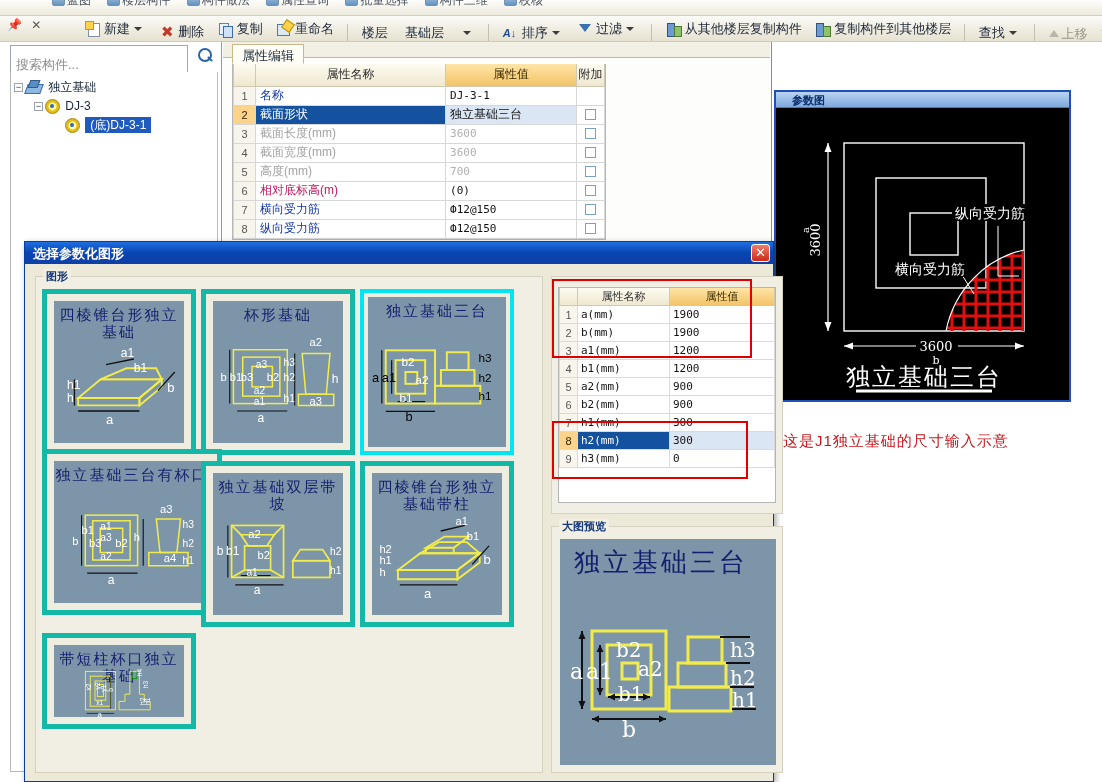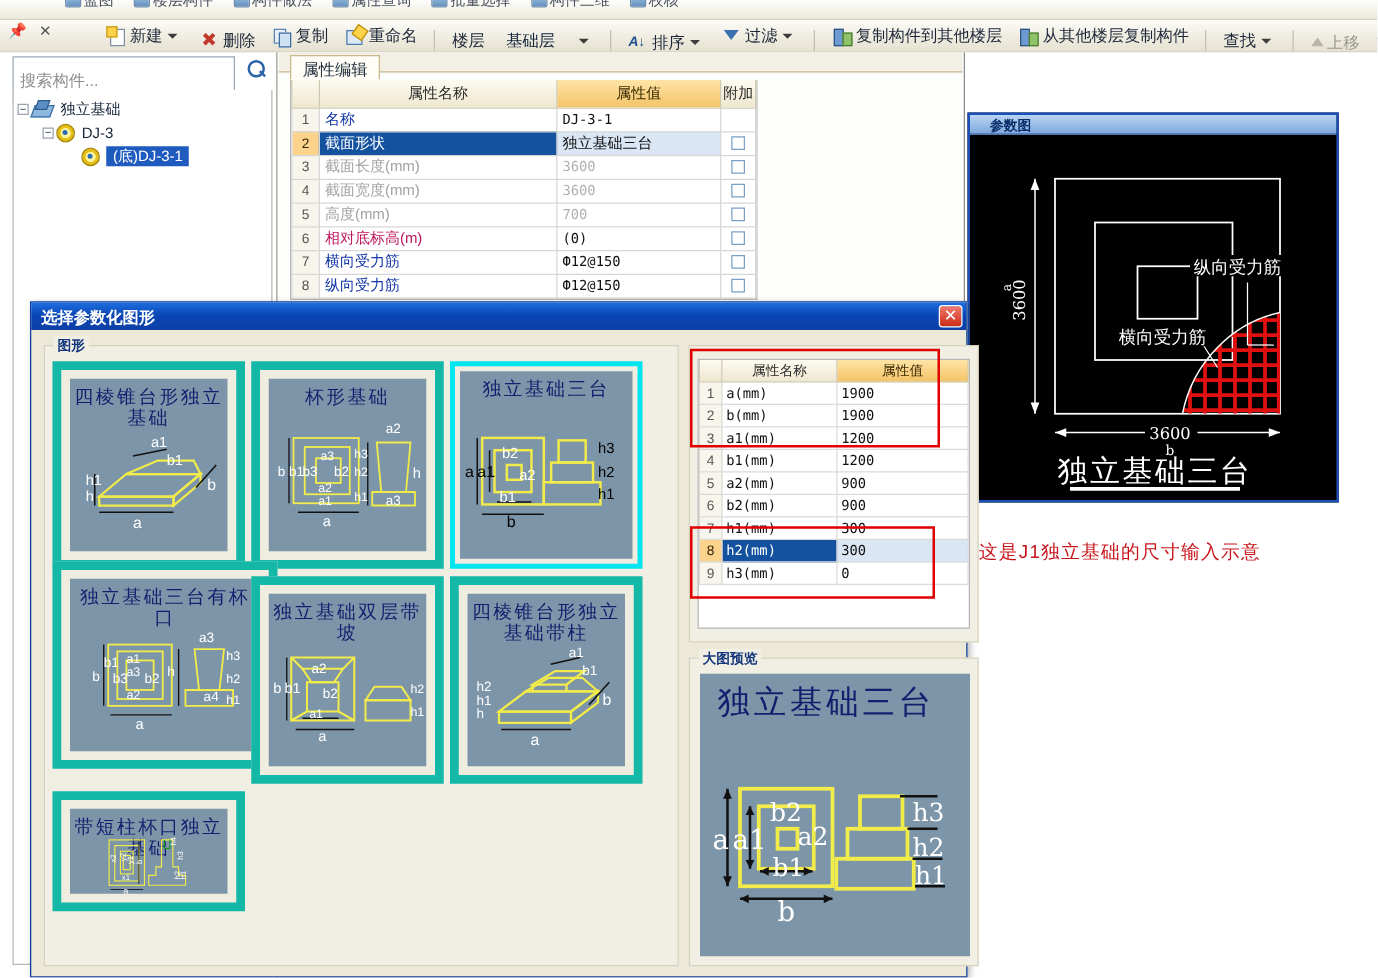--- a/index.html
+++ b/index.html
@@ -219,21 +219,21 @@
     position:absolute;top:-8px;left:7px;background:#f1efe4;padding:0 3px;
     font-size:11px;color:#1d2d5a;font-weight:bold;
   }
   .grp-legend.blue{ color:#15387d; }
 
   #figs-group{ left:10px; top:34px; width:508px; height:497px; }
   .thumbgrid{
     position:absolute;left:6px;top:12px;width:496px;height:478px;
   }
   .thumb{
-    position:absolute;border:7px solid #14b8a6;background:#efece0;
+    position:absolute;border:5px solid #14b8a6;background:#efece0;
     padding:7px;
   }
   .thumb.sel{ border:4px solid #00e5f0;padding:4px; }
   .tcanvas{
     width:100%;height:100%;background:#7d95a8;position:relative;overflow:hidden;
   }
   .tname{
     position:absolute;left:0;right:0;top:6px;text-align:center;
     color:#141e6e;font-size:15px;line-height:17px;letter-spacing:2px;
     font-family:"DejaVu Serif","Liberation Serif",serif;
@@ -327,25 +327,25 @@
         <i class="caret"></i>
       </span>
       <span class="tb-btn">
         <i class="ic ic-filter"></i>
         <span>过滤</span>
         <i class="caret"></i>
       </span>
       <span class="tb-sep"></span>
       <span class="tb-btn">
         <i class="ic ic-bldg"></i>
+        <span>从其他楼层复制构件</span>
+      </span>
+      <span class="tb-btn">
+        <i class="ic ic-bldg"></i>
         <span>复制构件到其他楼层</span>
-      </span>
-      <span class="tb-btn">
-        <i class="ic ic-bldg"></i>
-        <span>从其他楼层复制构件</span>
       </span>
       <span class="tb-sep"></span>
       <span class="tb-btn">
         <span>查找</span>
         <i class="caret"></i>
       </span>
       <span class="tb-sep"></span>
       <span class="tb-btn dim">
         <i class="arrow-up"></i>
         <span>上移</span>

